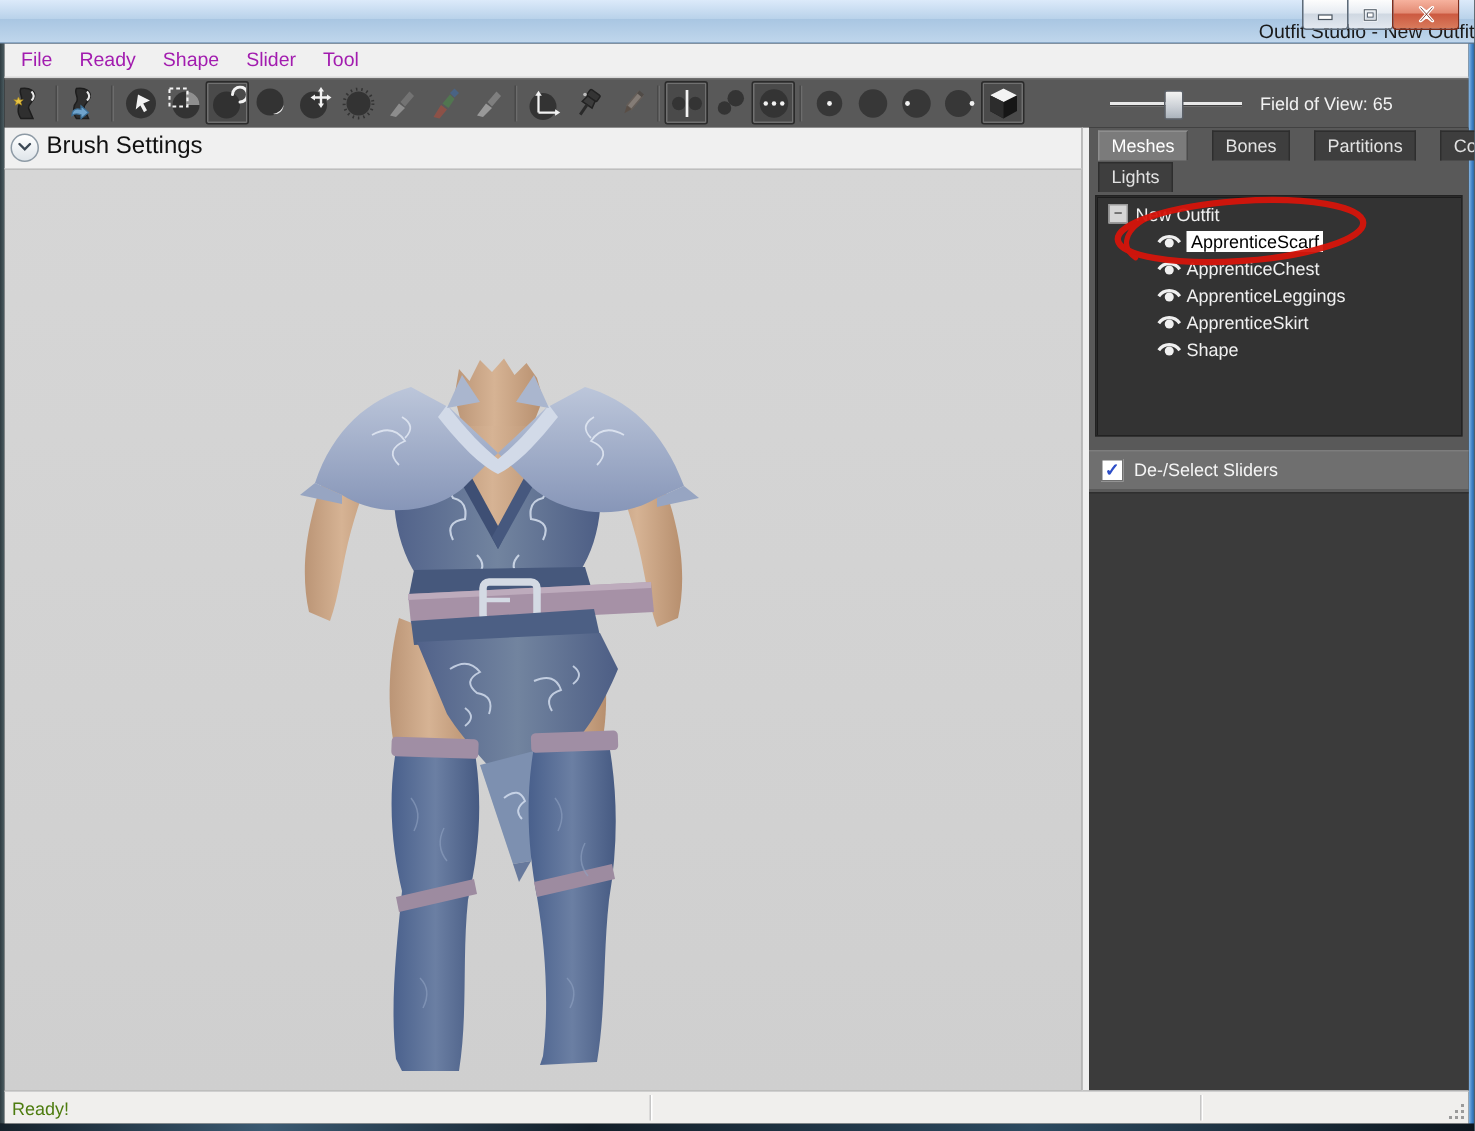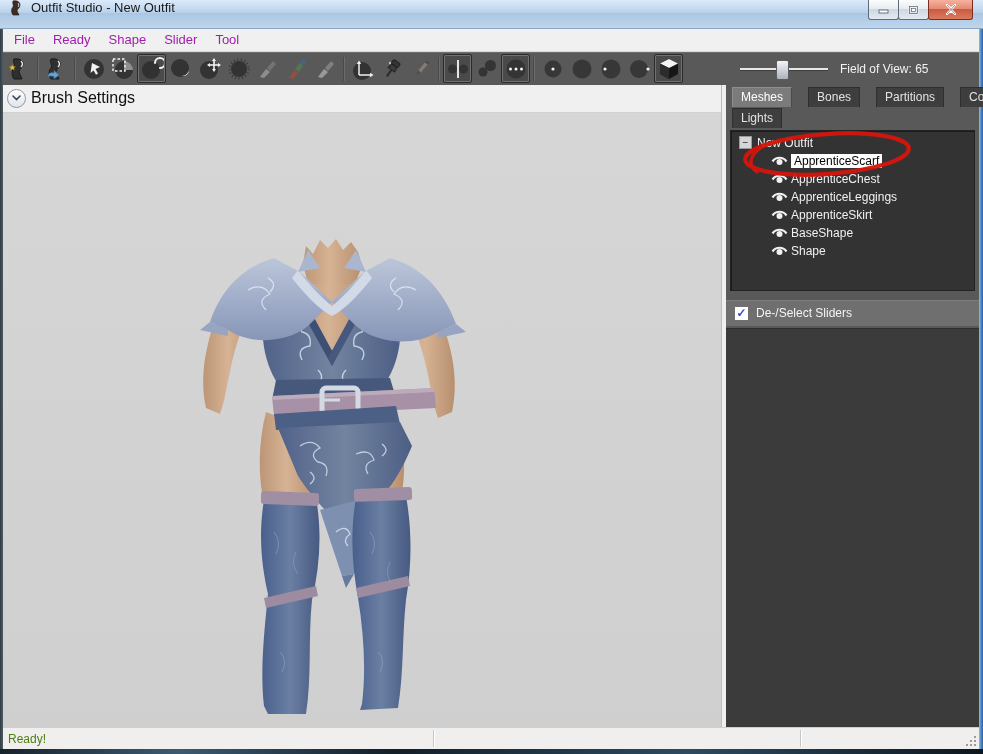--- a/index.html
+++ b/index.html
@@ -1,20 +1,20 @@
 <!DOCTYPE html>
 <html><head>
 <meta charset="utf-8">
 <style>
   html,body{margin:0;padding:0;background:#9aa7b0;font-family:"Liberation Sans",sans-serif;-webkit-font-smoothing:antialiased;}
   .window{position:relative;width:983px;height:754px;background:#000;overflow:hidden;}
 
   
   .titlebar{height:28px;background:linear-gradient(180deg,#dceafa 0%,#b9d2ea 45%,#a9c6e2 46%,#bfd6ec 100%);
-    display:flex;align-items:flex-start;border-bottom:1px solid #8aa8c6;position:relative;}
+    display:flex;align-items:flex-end;border-bottom:1px solid #8aa8c6;position:relative;flex-direction:column;}
   .title-icon{width:16px;height:16px;margin:0 6px 0 9px;}
   .title-text{font-size:13px;color:#1a1a1a;}
   .win-buttons{position:absolute;top:0;right:10px;display:flex;}
   .win-btn{width:29px;height:19px;border:1px solid #5e6b78;border-top:none;display:flex;align-items:center;justify-content:center;
     background:linear-gradient(180deg,#fdfdfd,#e7ecf2 45%,#cfd8e2 50%,#e3e9f0);border-radius:0 0 3px 3px;margin-left:-1px;}
   .win-btn svg{display:block}
   .win-btn.close{width:43px;background:linear-gradient(180deg,#f6b29e,#e38b74 45%,#cc5a41 50%,#d97b5c);border-color:#7e2d1c;}
 
   
   .body-row{display:flex;height:720px;}
@@ -487,27 +487,20 @@
                   <path d="M1.5 6.5 C5 1.5 12 1.5 15.5 6.5" stroke="#f0f0f0" stroke-width="2.2" fill="none"></path>
                   <circle cx="8.5" cy="7" r="3" fill="#f0f0f0"></circle>
                 </svg>
               <span>ApprenticeSkirt</span>
             </div>
             <div class="tree-row tree-child">
               <svg class="eye" viewBox="0 0 17 12">
                   <path d="M1.5 6.5 C5 1.5 12 1.5 15.5 6.5" stroke="#f0f0f0" stroke-width="2.2" fill="none"></path>
                   <circle cx="8.5" cy="7" r="3" fill="#f0f0f0"></circle>
                 </svg>
-              <span>BaseShape</span>
-            </div>
-            <div class="tree-row tree-child">
-              <svg class="eye" viewBox="0 0 17 12">
-                  <path d="M1.5 6.5 C5 1.5 12 1.5 15.5 6.5" stroke="#f0f0f0" stroke-width="2.2" fill="none"></path>
-                  <circle cx="8.5" cy="7" r="3" fill="#f0f0f0"></circle>
-                </svg>
               <span>Shape</span>
             </div>
           </div>
 
           <svg class="annotation" width="215" height="66" viewBox="0 0 215 66">
             <g transform="rotate(-4 101 31)" fill="none" stroke="#d6150b" stroke-width="4.2" stroke-linecap="round" opacity="0.95">
               <ellipse cx="101" cy="31" rx="82" ry="20"></ellipse>
               <path d="M30 44 C20 36 24 24 42 17" stroke-width="3.4"></path>
             </g>
           </svg>

